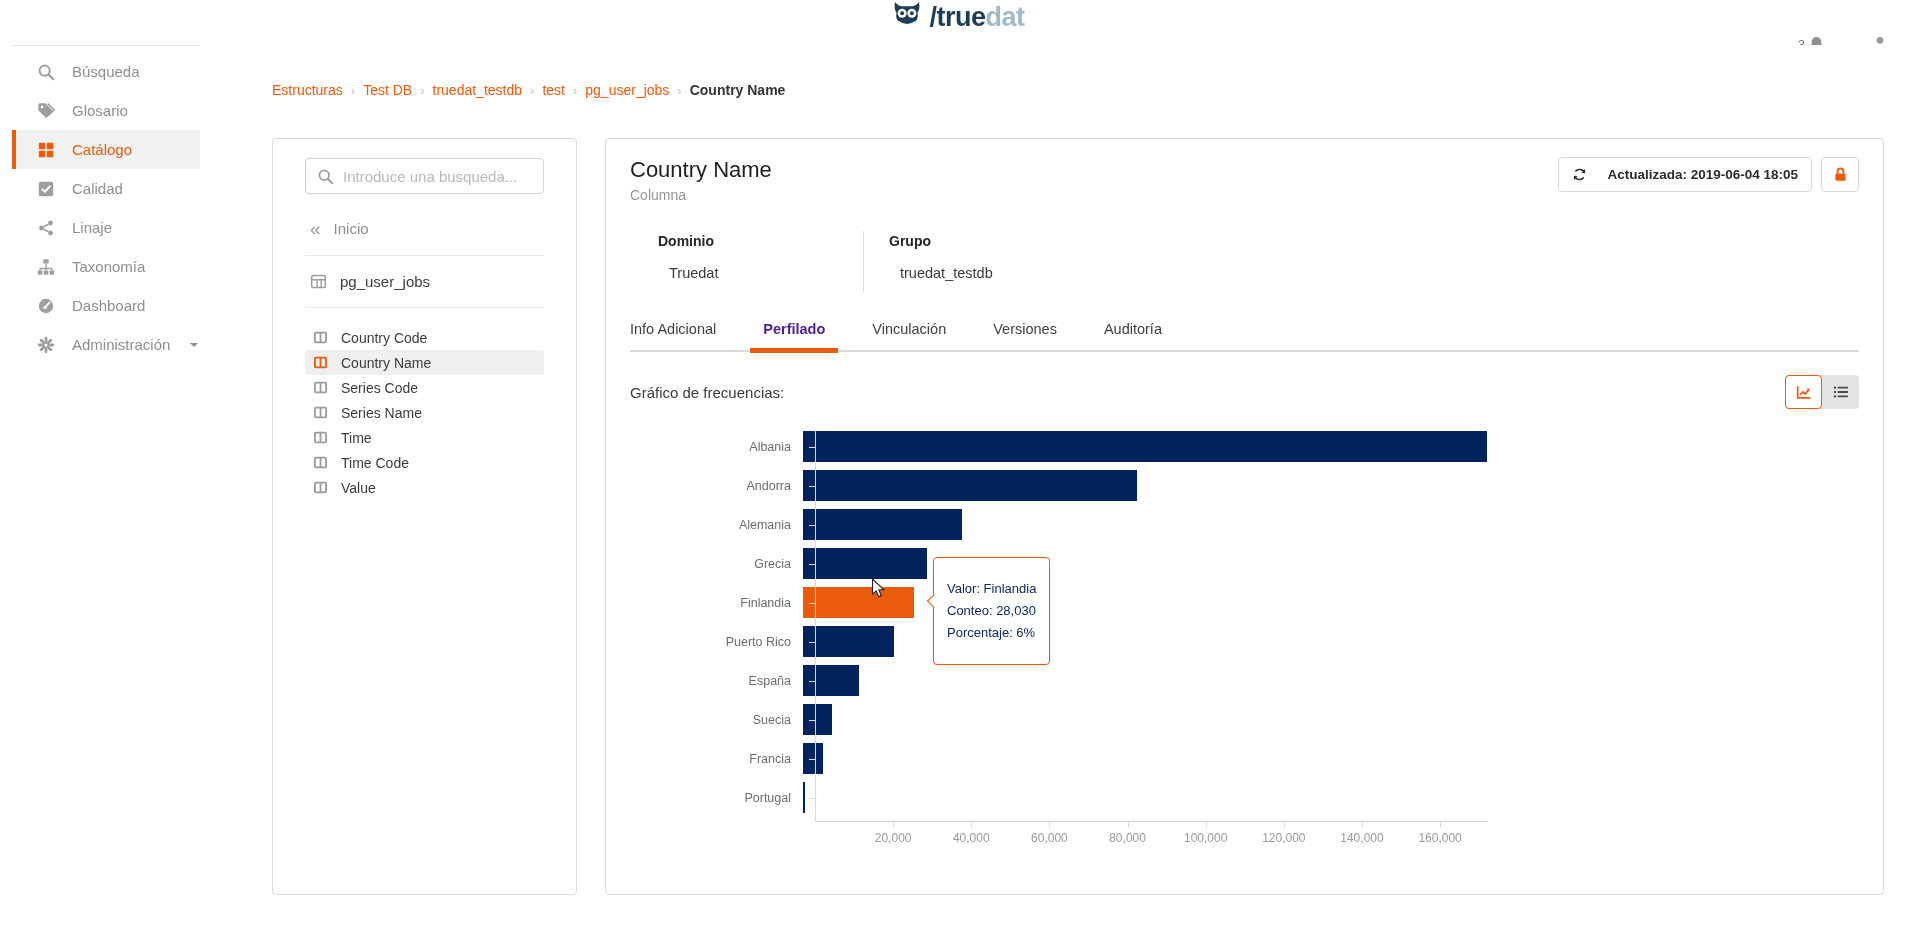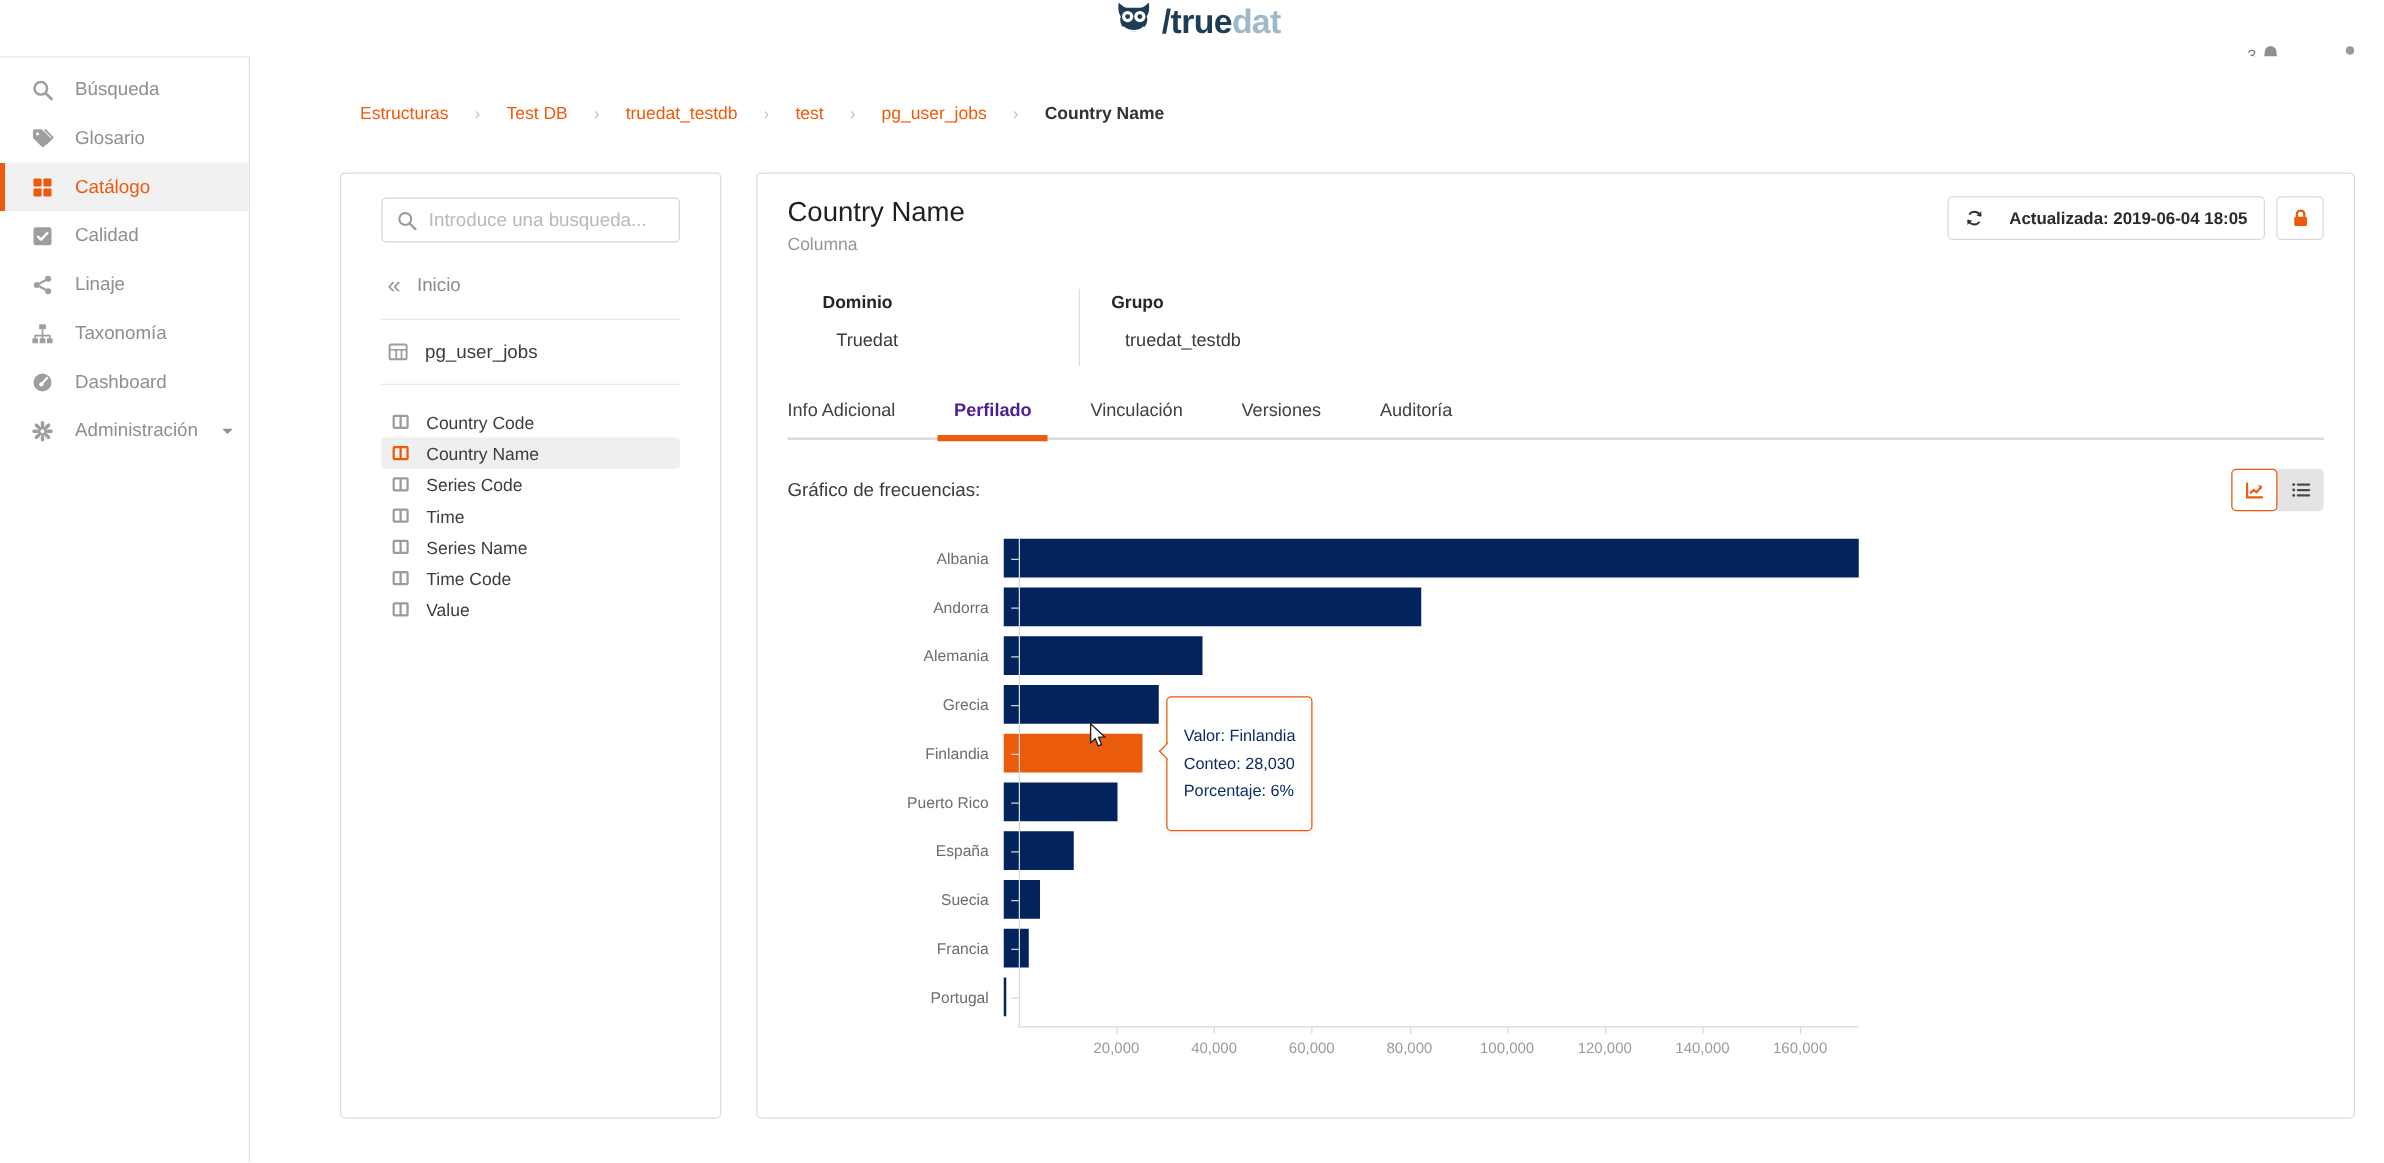--- a/index.html
+++ b/index.html
@@ -11,32 +11,32 @@
   .app-header { height:45px; display:flex; align-items:center; padding:0 5px 0 12px; background:#fff;flex-direction:column; }
   .logo { display:flex; align-items:center; gap:4px; cursor:pointer; }
   .logo-true { font-size:27px; font-weight:700; color:#1d3c56; letter-spacing:-0.5px; }
   .logo-dat  { font-size:27px; font-weight:700; color:#9fb9c8; letter-spacing:-0.5px; }
   .header-right { margin-left:auto; display:flex; align-items:center; gap:44px; padding-right:12px; }
   .notif { display:flex; align-items:center; gap:2px; color:#8f8f8f; cursor:pointer; }
   .notif-count { font-size:13px; color:#777; }
   .icon-btn { color:#9a9a9a; cursor:pointer; display:flex; align-items:center; }
 
   
-  .sidebar { position:absolute; top:45px; left:0; bottom:0; width:200px; background:#fff;
+  .sidebar { position:absolute; top:45px; left:12px; bottom:0; width:200px; background:#fff;
     border-top:1px solid #e6e6e6; border-right:1px solid #e3e3e3; padding-top:6px; }
   .side-item { height:39px; display:flex; align-items:center; gap:17px; padding:0 14px 0 25px;
     color:#8f8f8f; font-size:15px; cursor:pointer; }
   .side-item .side-icon { width:18px; height:18px; display:flex; color:#9e9e9e; flex:none; }
   .side-item.active { background:#f1f1f1; color:#ea5b0c; box-shadow:inset 4px 0 0 #ea5b0c; }
   .side-item.active .side-icon { color:#ea5b0c; }
   .side-caret { margin-left:auto; width:14px; height:14px; color:#8f8f8f; }
 
   
   .main { position:absolute; left:200px; top:45px; right:0; bottom:0; padding:37px 23px 0 72px; background:#fff; }
-  .breadcrumb { display:flex; align-items:center; gap:21px; font-size:14px; margin-bottom:40px;margin-left:16px; }
+  .breadcrumb { display:flex; align-items:center; gap:8px; font-size:14px; margin-bottom:40px; }
   .crumb-link { color:#f0590a; cursor:pointer; }
   .crumb-sep { color:#c2c2c2; font-size:13px; }
   .crumb-current { color:#333; font-weight:700; }
 
   .cards { display:flex; gap:28px; height:757px; }
   .card { background:#fff; border:1px solid #dcdcdc; border-radius:4px; }
 
   
   .left-card { width:305px; padding:19px 32px; flex:none; }
   .search-box { height:36px; border:1px solid #d4d4d4; border-radius:4px; display:flex; align-items:center;
@@ -312,30 +312,30 @@
             </span>
             <span>Series Code</span>
           </div>
           <div class="col-row">
             <span class="c-icon">
               <svg width="15" height="15" viewBox="0 0 20 20">
                 <rect x="2.6" y="3.6" width="14.8" height="12.8" rx="1" fill="none" stroke="currentColor" stroke-width="2.4"></rect>
                 <path d="M10 3.6v12.8" stroke="currentColor" stroke-width="2.4"></path>
               </svg>
             </span>
+            <span>Series Name</span>
+          </div>
+          <div class="col-row">
+            <span class="c-icon">
+              <svg width="15" height="15" viewBox="0 0 20 20">
+                <rect x="2.6" y="3.6" width="14.8" height="12.8" rx="1" fill="none" stroke="currentColor" stroke-width="2.4"></rect>
+                <path d="M10 3.6v12.8" stroke="currentColor" stroke-width="2.4"></path>
+              </svg>
+            </span>
             <span>Time</span>
-          </div>
-          <div class="col-row">
-            <span class="c-icon">
-              <svg width="15" height="15" viewBox="0 0 20 20">
-                <rect x="2.6" y="3.6" width="14.8" height="12.8" rx="1" fill="none" stroke="currentColor" stroke-width="2.4"></rect>
-                <path d="M10 3.6v12.8" stroke="currentColor" stroke-width="2.4"></path>
-              </svg>
-            </span>
-            <span>Series Name</span>
           </div>
           <div class="col-row">
             <span class="c-icon">
               <svg width="15" height="15" viewBox="0 0 20 20">
                 <rect x="2.6" y="3.6" width="14.8" height="12.8" rx="1" fill="none" stroke="currentColor" stroke-width="2.4"></rect>
                 <path d="M10 3.6v12.8" stroke="currentColor" stroke-width="2.4"></path>
               </svg>
             </span>
             <span>Time Code</span>
           </div>

